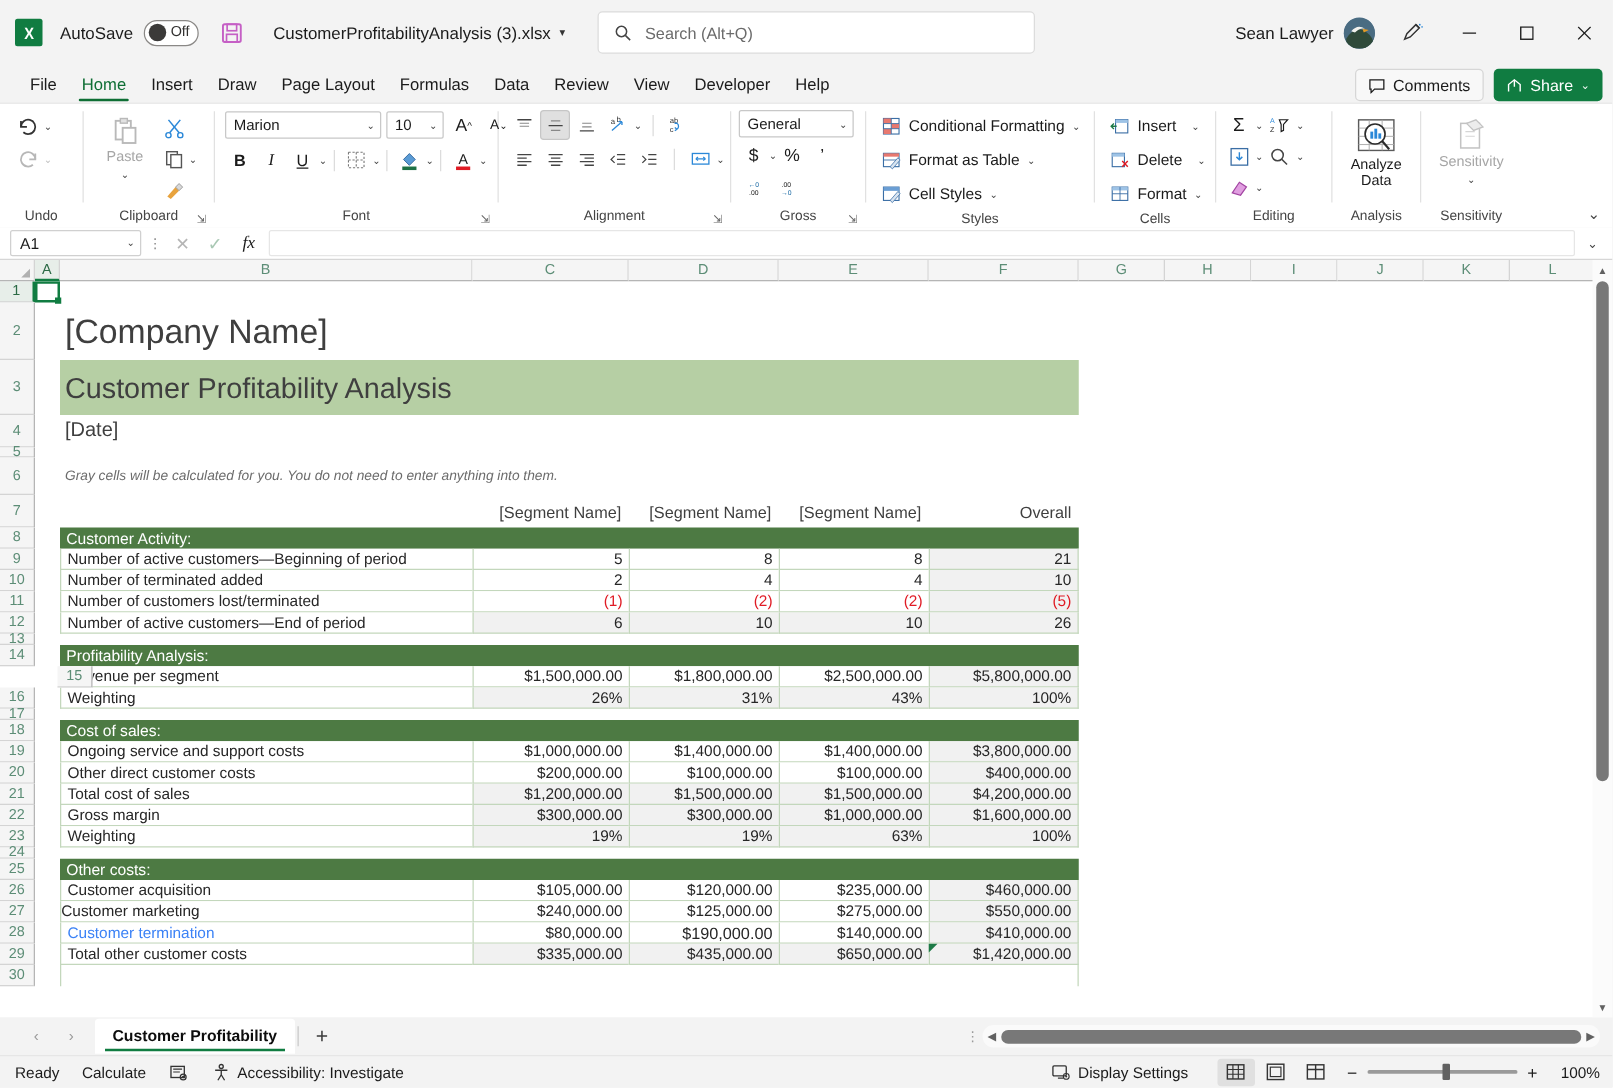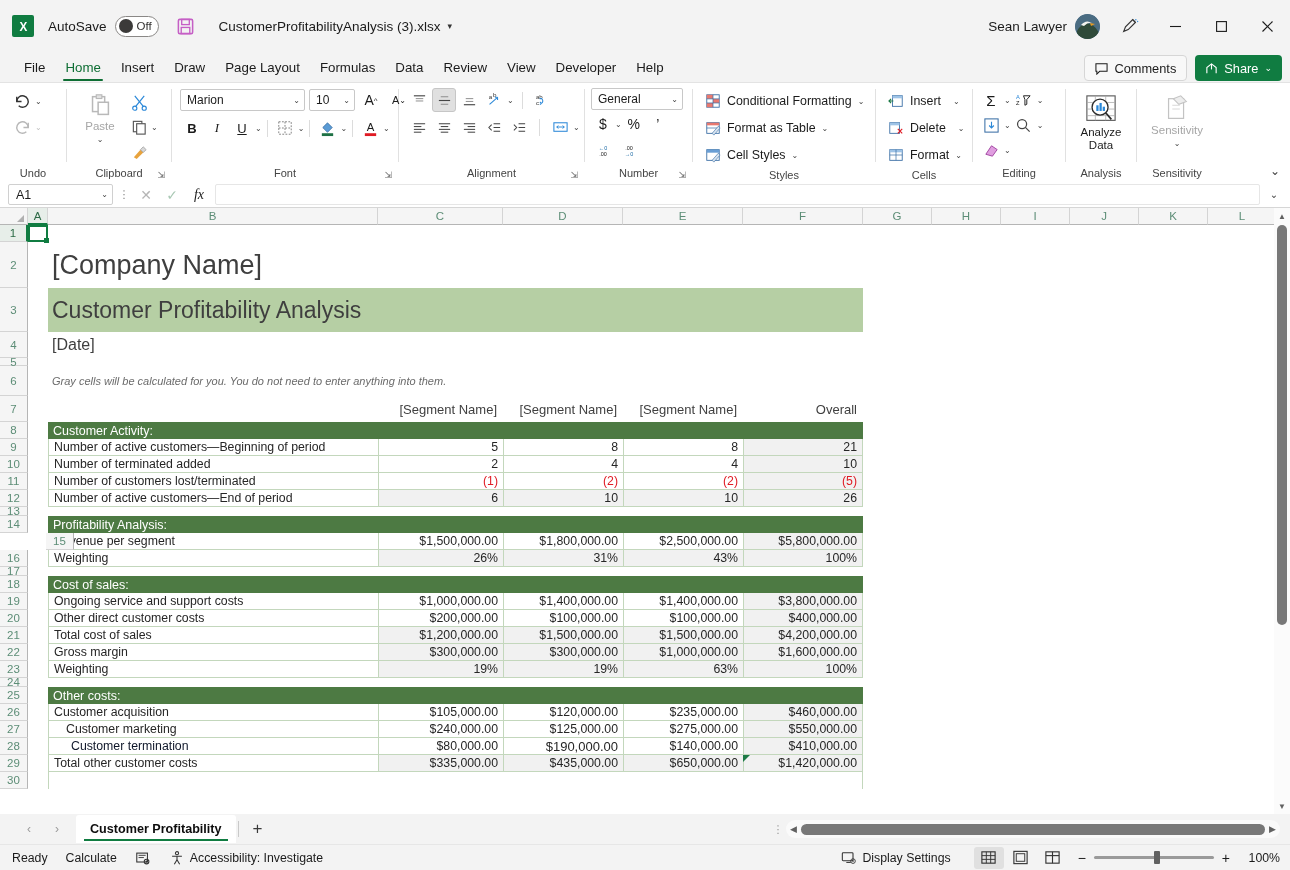--- a/index.html
+++ b/index.html
@@ -173,20 +173,27 @@
         <svg width="19" height="19" viewBox="0 0 20 20">
             <rect x="2.5" y="2.5" width="15" height="15" rx="1.5" fill="none" stroke="#c55fc5" stroke-width="1.6"></rect>
             <rect x="6" y="2.5" width="8" height="5.5" fill="none" stroke="#c55fc5" stroke-width="1.4"></rect>
             <rect x="5.5" y="11" width="9" height="6.5" fill="none" stroke="#c55fc5" stroke-width="1.4"></rect>
           </svg>
       </div>
       <span class="doc-title">CustomerProfitabilityAnalysis (3).xlsx</span>
       <span class="doc-caret">▾</span>
     </div>
 
+    <div class="search-wrap">
+      <svg width="15" height="15" viewBox="0 0 16 16">
+          <circle cx="6.6" cy="6.6" r="4.4" fill="none" stroke="#444" stroke-width="1.3"></circle>
+          <line x1="9.9" y1="9.9" x2="14" y2="14" stroke="#444" stroke-width="1.3"></line>
+        </svg>
+      <input placeholder="Search (Alt+Q)" style="">
+    </div>
 
     <div class="tb-right">
       <span class="user-name">Sean Lawyer</span>
       <div class="avatar">
         <svg width="25" height="25" viewBox="0 0 25 25">
           <circle cx="12.5" cy="12.5" r="12.5" fill="#4a6c82"></circle>
           <path d="M2 17 Q8 7 15 10 Q22 13 24 20 L24 25 L2 25Z" fill="#2f4a3a"></path>
           <path d="M6 11 Q11 5 17 9 Q13 8 9 12Z" fill="#f2f2ee"></path>
           <path d="M15 9 L20 10 L16 12Z" fill="#e59b24"></path>
         </svg>
@@ -510,21 +517,21 @@
             </div>
           <div class="sqbtn">
               <svg width="20" height="15" viewBox="0 0 22 16">
                 <text x="11" y="7" font-size="6" fill="#1b1b1b" text-anchor="middle" font-family="Liberation Sans">.00</text>
                 <text x="11" y="14" font-size="6" fill="#1b6aa5" text-anchor="middle" font-family="Liberation Sans">→0</text>
               </svg>
             </div>
         </div>
       </div>
       <div class="glabel">
-        <span>Number</span>
+        <span>Gross</span>
         <span class="dialog-launcher">⇲</span>
       </div>
     </div>
     <div class="gsep"></div>
 
     <div class="rgroup" style="width:182px">
       <div class="gcontent" style="flex-direction:column; padding-left:8px; gap:1px;">
         <div class="txtrow">
           <svg width="16" height="16" viewBox="0 0 18 18">
               <rect x="2" y="2" width="14" height="14" fill="#fff" stroke="#3a6ea5" stroke-width="1"></rect>
@@ -817,26 +824,26 @@
           <div class="c num" style="position: absolute; left: 350px; top: 436px; width: 125px; height: 17px;;font-size:12.3px;border-left:1px solid #c3d7bc;border-bottom:1px solid #c3d7bc;padding-right:5px;background:#f1f1f1;">19%</div>
           <div class="c num" style="position: absolute; left: 475px; top: 436px; width: 120px; height: 17px;;font-size:12.3px;border-left:1px solid #c3d7bc;border-bottom:1px solid #c3d7bc;padding-right:5px;background:#f1f1f1;">19%</div>
           <div class="c num" style="position: absolute; left: 595px; top: 436px; width: 120px; height: 17px;;font-size:12.3px;border-left:1px solid #c3d7bc;border-bottom:1px solid #c3d7bc;padding-right:5px;background:#f1f1f1;">63%</div>
           <div class="c num" style="position: absolute; left: 715px; top: 436px; width: 120px; height: 17px;;font-size:12.3px;border-left:1px solid #c3d7bc;border-bottom:1px solid #c3d7bc;padding-right:5px;background:#f1f1f1;border-right:1px solid #c3d7bc;">100%</div>
           <div class="c lbl band-head" style="position: absolute; left: 20px; top: 462px; width: 815px; height: 17px;;background:#4d7a43;color:#fff;font-size:12.5px;padding-left:5px;">Other costs:</div>
           <div class="c lbl" style="position: absolute; left: 20px; top: 479px; width: 330px; height: 17px;;font-size:12.3px;color:#262626;border-left:1px solid #c3d7bc;border-bottom:1px solid #c3d7bc;padding-left:5px;background:#fff;">Customer acquisition</div>
           <div class="c num" style="position: absolute; left: 350px; top: 479px; width: 125px; height: 17px;;font-size:12.3px;border-left:1px solid #c3d7bc;border-bottom:1px solid #c3d7bc;padding-right:5px;background:#fff;">$105,000.00</div>
           <div class="c num" style="position: absolute; left: 475px; top: 479px; width: 120px; height: 17px;;font-size:12.3px;border-left:1px solid #c3d7bc;border-bottom:1px solid #c3d7bc;padding-right:5px;background:#fff;">$120,000.00</div>
           <div class="c num" style="position: absolute; left: 595px; top: 479px; width: 120px; height: 17px;;font-size:12.3px;border-left:1px solid #c3d7bc;border-bottom:1px solid #c3d7bc;padding-right:5px;background:#fff;padding-left:35px;">$235,000.00</div>
           <div class="c num" style="position: absolute; left: 715px; top: 479px; width: 120px; height: 17px;;font-size:12.3px;border-left:1px solid #c3d7bc;border-bottom:1px solid #c3d7bc;padding-right:5px;background:#f1f1f1;border-right:1px solid #c3d7bc;">$460,000.00</div>
-          <div class="c lbl" style="position: absolute; left: 20px; top: 496px; width: 330px; height: 17px;;font-size:12.3px;color:#262626;border-left:1px solid #c3d7bc;border-bottom:1px solid #c3d7bc;padding-left:17px;background:#fff;">Customer marketing</div>
+          <div class="c lbl" style="position: absolute; left: 20px; top: 496px; width: 330px; height: 17px;;font-size:12.3px;color:#262626;border-left:1px solid #c3d7bc;border-bottom:1px solid #c3d7bc;padding-left:0;background:#fff;">Customer marketing</div>
           <div class="c num" style="position: absolute; left: 350px; top: 496px; width: 125px; height: 17px;;font-size:12.3px;border-left:1px solid #c3d7bc;border-bottom:1px solid #c3d7bc;padding-right:5px;background:#fff;">$240,000.00</div>
           <div class="c num" style="position: absolute; left: 475px; top: 496px; width: 120px; height: 17px;;font-size:12.3px;border-left:1px solid #c3d7bc;border-bottom:1px solid #c3d7bc;padding-right:5px;background:#fff;">$125,000.00</div>
           <div class="c num" style="position: absolute; left: 595px; top: 496px; width: 120px; height: 17px;;font-size:12.3px;border-left:1px solid #c3d7bc;border-bottom:1px solid #c3d7bc;padding-right:5px;background:#fff;">$275,000.00</div>
           <div class="c num" style="position: absolute; left: 715px; top: 496px; width: 120px; height: 17px;;font-size:12.3px;border-left:1px solid #c3d7bc;border-bottom:1px solid #c3d7bc;padding-right:5px;background:#f1f1f1;border-right:1px solid #c3d7bc;">$550,000.00</div>
-          <div class="c lbl" style="position: absolute; left: 20px; top: 513px; width: 330px; height: 17px;;font-size:12.3px;color:#0f172a;border-left:1px solid #c3d7bc;border-bottom:1px solid #c3d7bc;padding-left:22px;background:#fff;">Customer termination</div>
+          <div class="c lbl" style="position: absolute; left: 20px; top: 513px; width: 330px; height: 17px;;font-size:12.3px;color:#3b82f6;border-left:1px solid #c3d7bc;border-bottom:1px solid #c3d7bc;padding-left:5px;background:#fff;">Customer termination</div>
           <div class="c num" style="position: absolute; left: 350px; top: 513px; width: 125px; height: 17px;;font-size:12.3px;border-left:1px solid #c3d7bc;border-bottom:1px solid #c3d7bc;padding-right:5px;background:#fff;">$80,000.00</div>
           <div class="c num" style="position: absolute; left: 475px; top: 513px; width: 120px; height: 17px;;font-size:13px;border-left:1px solid #c3d7bc;border-bottom:1px solid #c3d7bc;padding-right:5px;background:#fff;">$190,000.00</div>
           <div class="c num" style="position: absolute; left: 595px; top: 513px; width: 120px; height: 17px;;font-size:12.3px;border-left:1px solid #c3d7bc;border-bottom:1px solid #c3d7bc;padding-right:5px;background:#fff;">$140,000.00</div>
           <div class="c num" style="position: absolute; left: 715px; top: 513px; width: 120px; height: 17px;;font-size:12.3px;border-left:1px solid #c3d7bc;border-bottom:1px solid #c3d7bc;padding-right:5px;background:#f1f1f1;border-right:1px solid #c3d7bc;">$410,000.00</div>
           <div class="c lbl" style="position: absolute; left: 20px; top: 530px; width: 330px; height: 17px;;font-size:12.3px;color:#262626;border-left:1px solid #c3d7bc;border-bottom:1px solid #c3d7bc;padding-left:5px;background:#fff;">Total other customer costs</div>
           <div class="c num" style="position: absolute; left: 350px; top: 530px; width: 125px; height: 17px;;font-size:12.3px;border-left:1px solid #c3d7bc;border-bottom:1px solid #c3d7bc;padding-right:5px;background:#f1f1f1;">$335,000.00</div>
           <div class="c num" style="position: absolute; left: 475px; top: 530px; width: 120px; height: 17px;;font-size:12.3px;border-left:1px solid #c3d7bc;border-bottom:1px solid #c3d7bc;padding-right:5px;background:#f1f1f1;">$435,000.00</div>
           <div class="c num" style="position: absolute; left: 595px; top: 530px; width: 120px; height: 17px;;font-size:12.3px;border-left:1px solid #c3d7bc;border-bottom:1px solid #c3d7bc;padding-right:5px;background:#f1f1f1;">$650,000.00</div>
           <div class="c num" style="position: absolute; left: 715px; top: 530px; width: 120px; height: 17px;;font-size:12.3px;border-left:1px solid #c3d7bc;border-bottom:1px solid #c3d7bc;padding-right:5px;background:#f1f1f1;border-right:1px solid #c3d7bc;">$1,420,000.00</div>
           <div style="position: absolute; left: 715px; top: 530px; width: 0px; height: 0px; border-top: 7px solid rgb(29, 122, 70); border-right: 7px solid transparent; z-index: 3;"></div>

